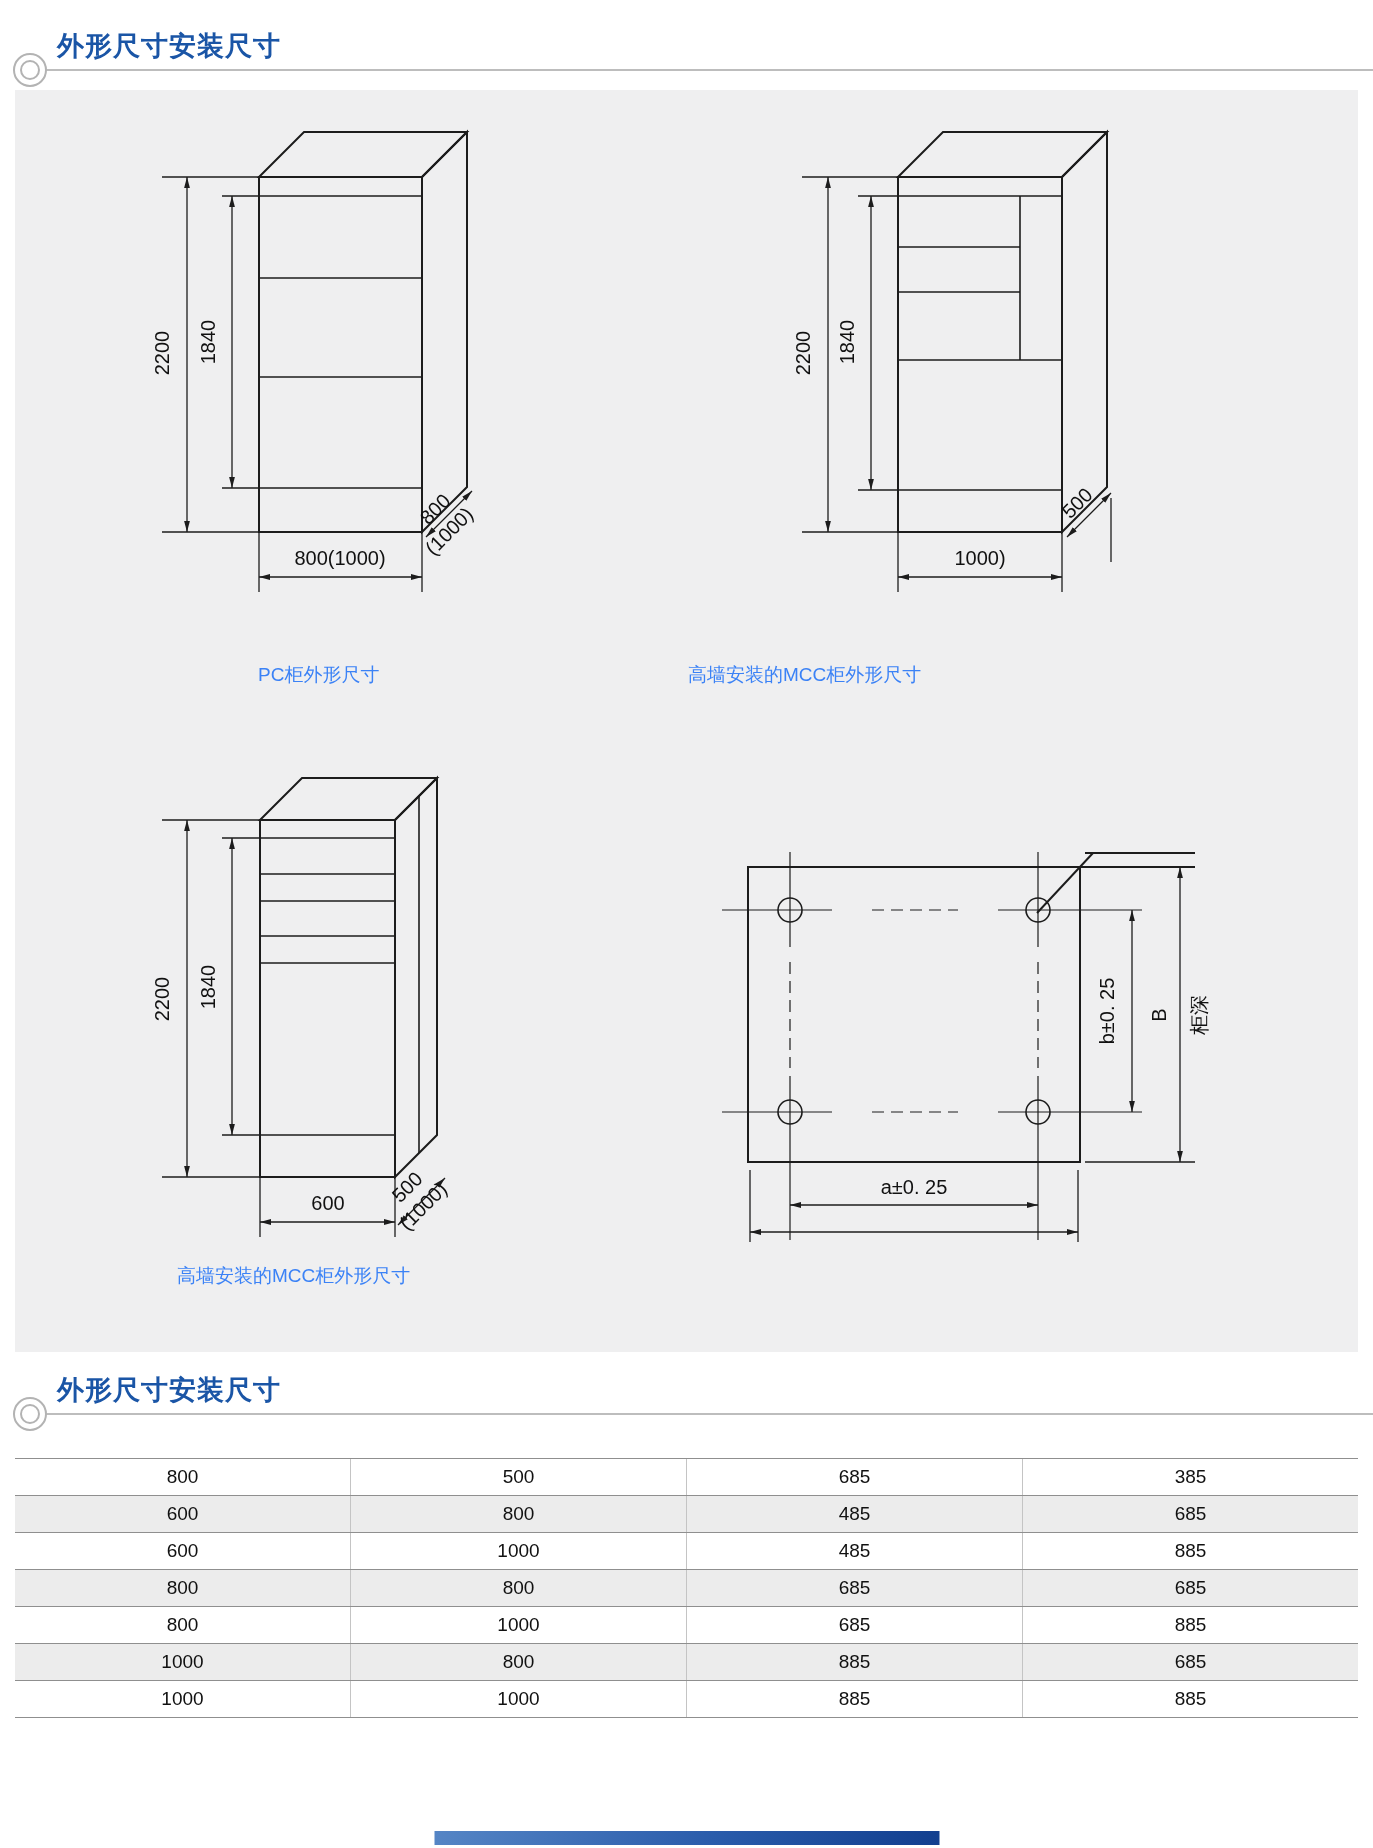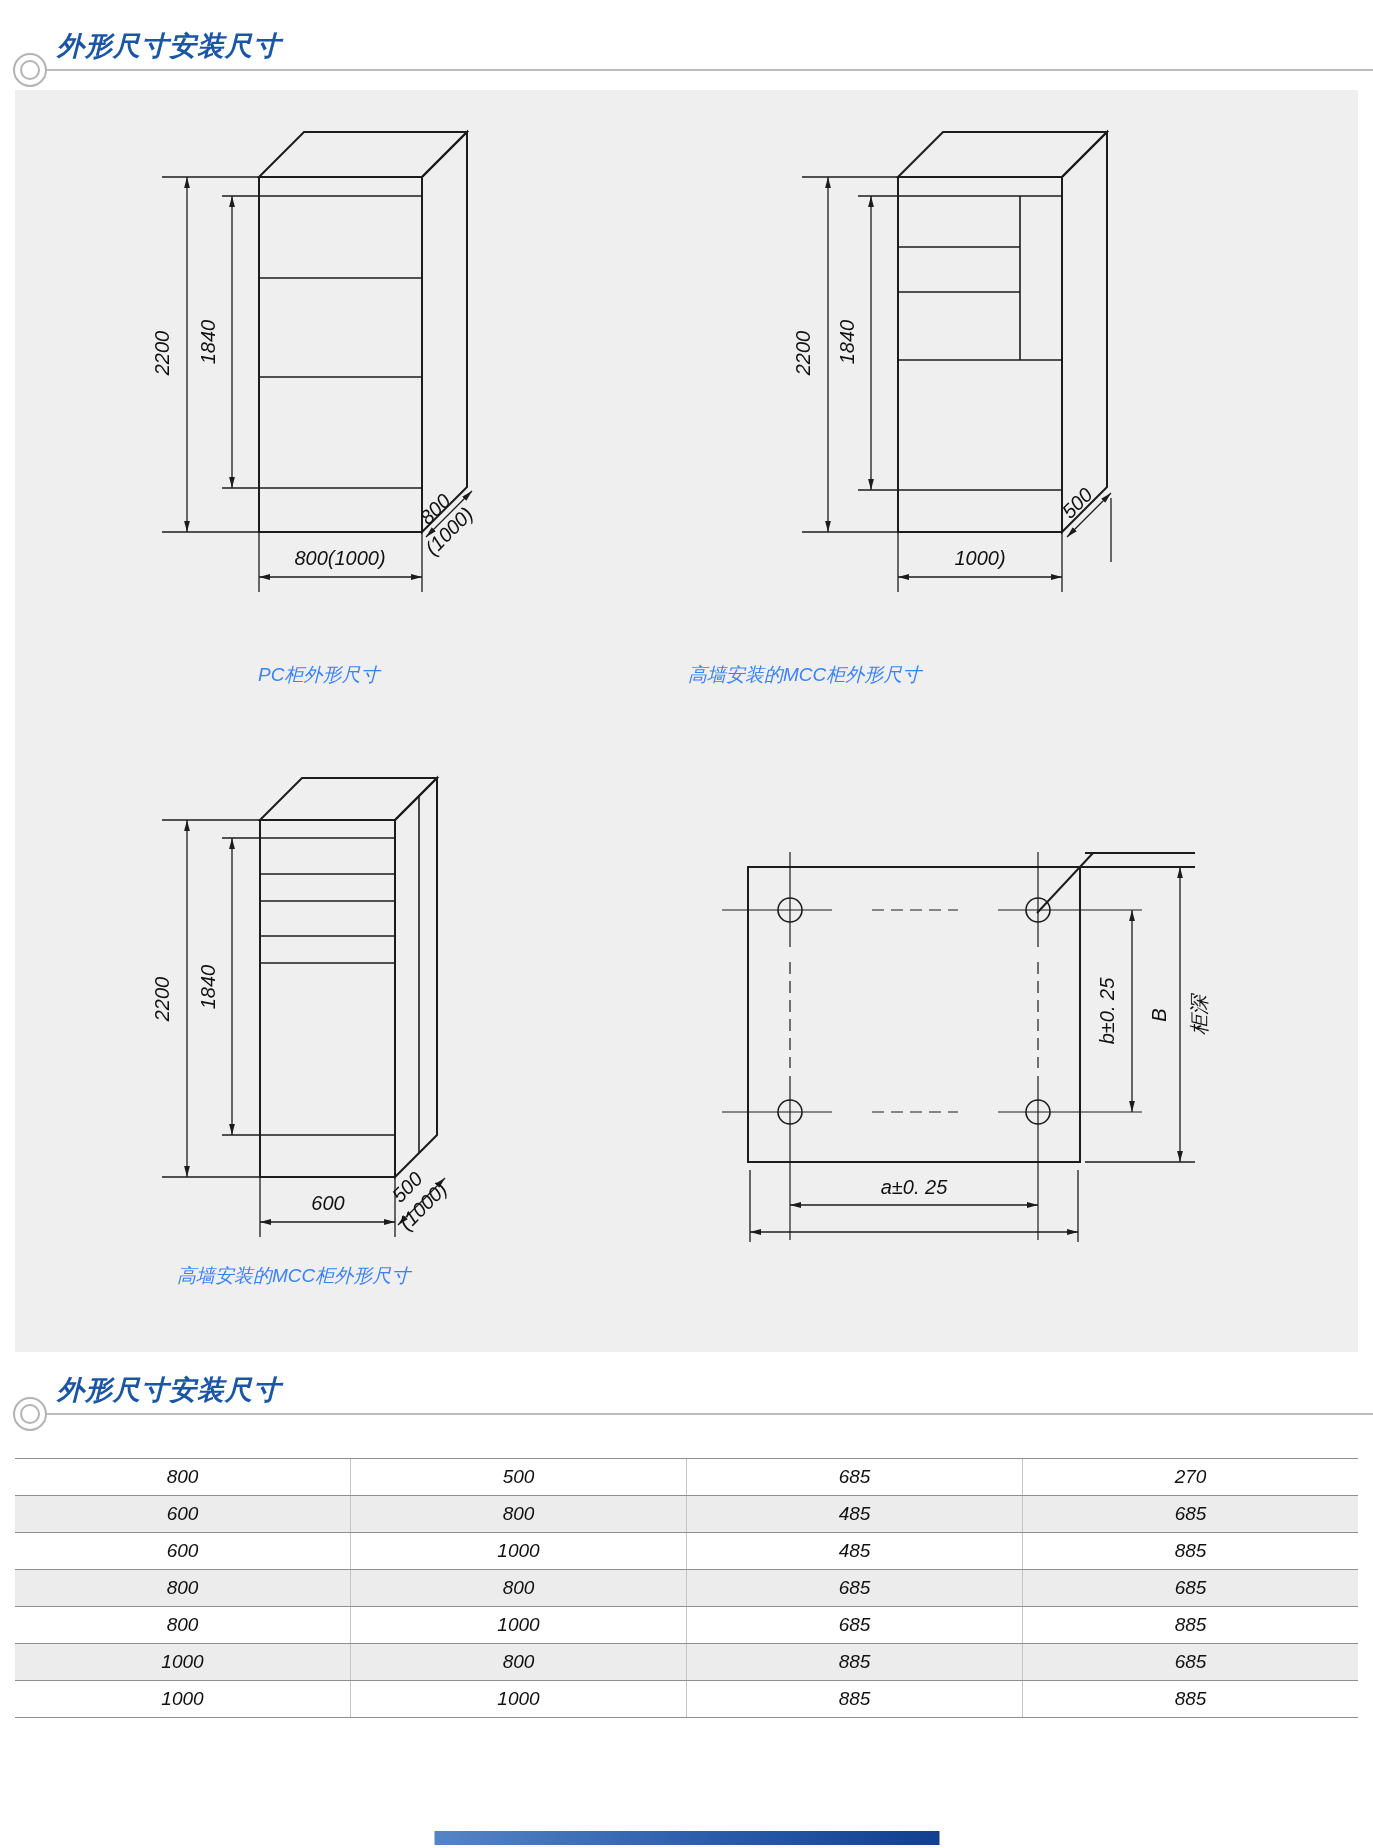--- a/index.html
+++ b/index.html
@@ -1,17 +1,17 @@
 <!DOCTYPE html>
 <html><head>
 <meta charset="utf-8">
 <style>
   html,body{margin:0;padding:0;background:#ffffff;}
   body{font-family:"Liberation Sans",sans-serif;}
-  #page{position:relative;width:1373px;height:1848px;margin:0 auto;background:#ffffff;overflow:hidden;font-style:italic;}
+  #page{position:relative;width:1373px;height:1848px;margin:0 auto;background:#ffffff;overflow:hidden;}
   .abs{position:absolute;}
   
   .sec-title{position:absolute;font-size:27px;font-weight:bold;color:#1a55a6;letter-spacing:1px;}
   .sec-line{position:absolute;height:2px;background:#bdbdbd;}
   .ring-outer{position:absolute;width:34px;height:34px;border:2px solid #b3b3b3;border-radius:50%;background:#ffffff;box-sizing:border-box;}
   .ring-inner{position:absolute;left:5px;top:5px;width:20px;height:20px;border:2px solid #b3b3b3;border-radius:50%;box-sizing:border-box;background:#ffffff;}
   
   .panel{position:absolute;left:15px;right:15px;top:90px;height:1262px;background:#efeff0;}
   .caption{position:absolute;font-size:19px;color:#3b82f6;}
   
@@ -194,21 +194,21 @@
     <div class="ring-inner"></div>
   </div>
   <div class="sec-title" style="left:57px;top:1372px">外形尺寸安装尺寸</div>
 
   <div class="spec-table">
     <div class="tbody">
         <div class="tr">
           <div class="td">800</div>
           <div class="td">500</div>
           <div class="td">685</div>
-          <div class="td">270</div>
+          <div class="td">385</div>
         </div>
         <div class="tr alt">
           <div class="td">600</div>
           <div class="td">800</div>
           <div class="td">485</div>
           <div class="td">685</div>
         </div>
         <div class="tr">
           <div class="td">600</div>
           <div class="td">1000</div>

